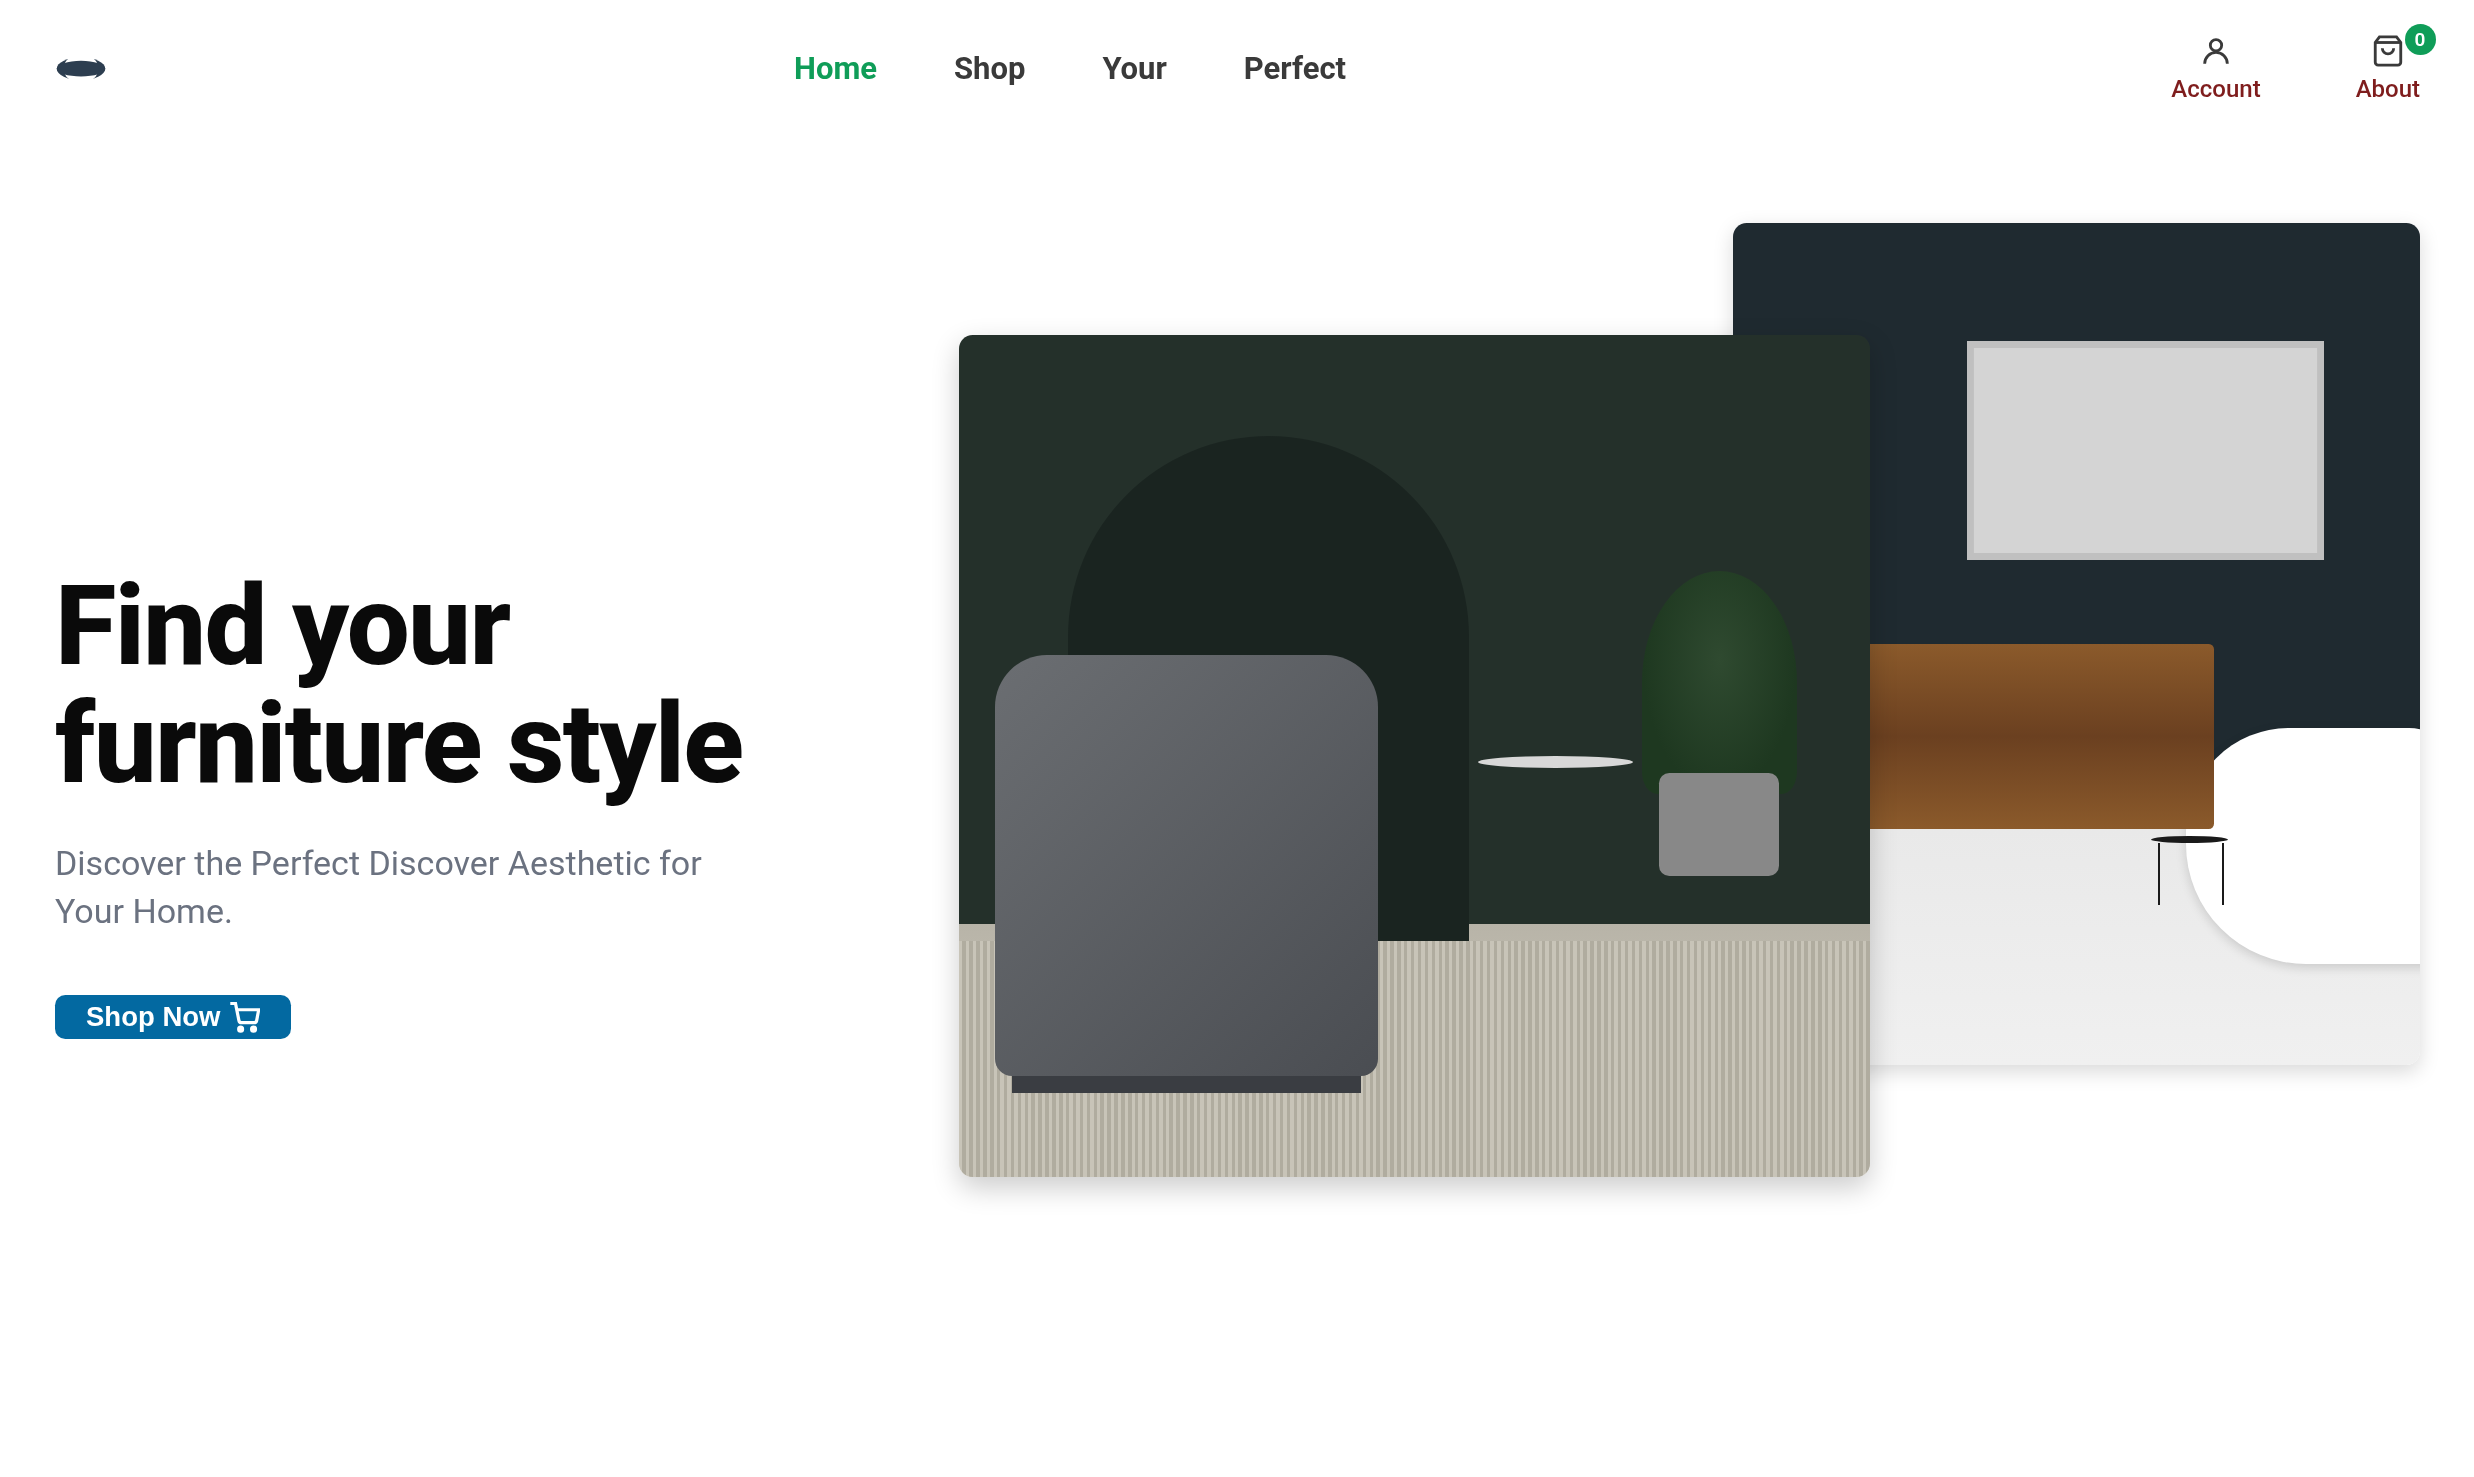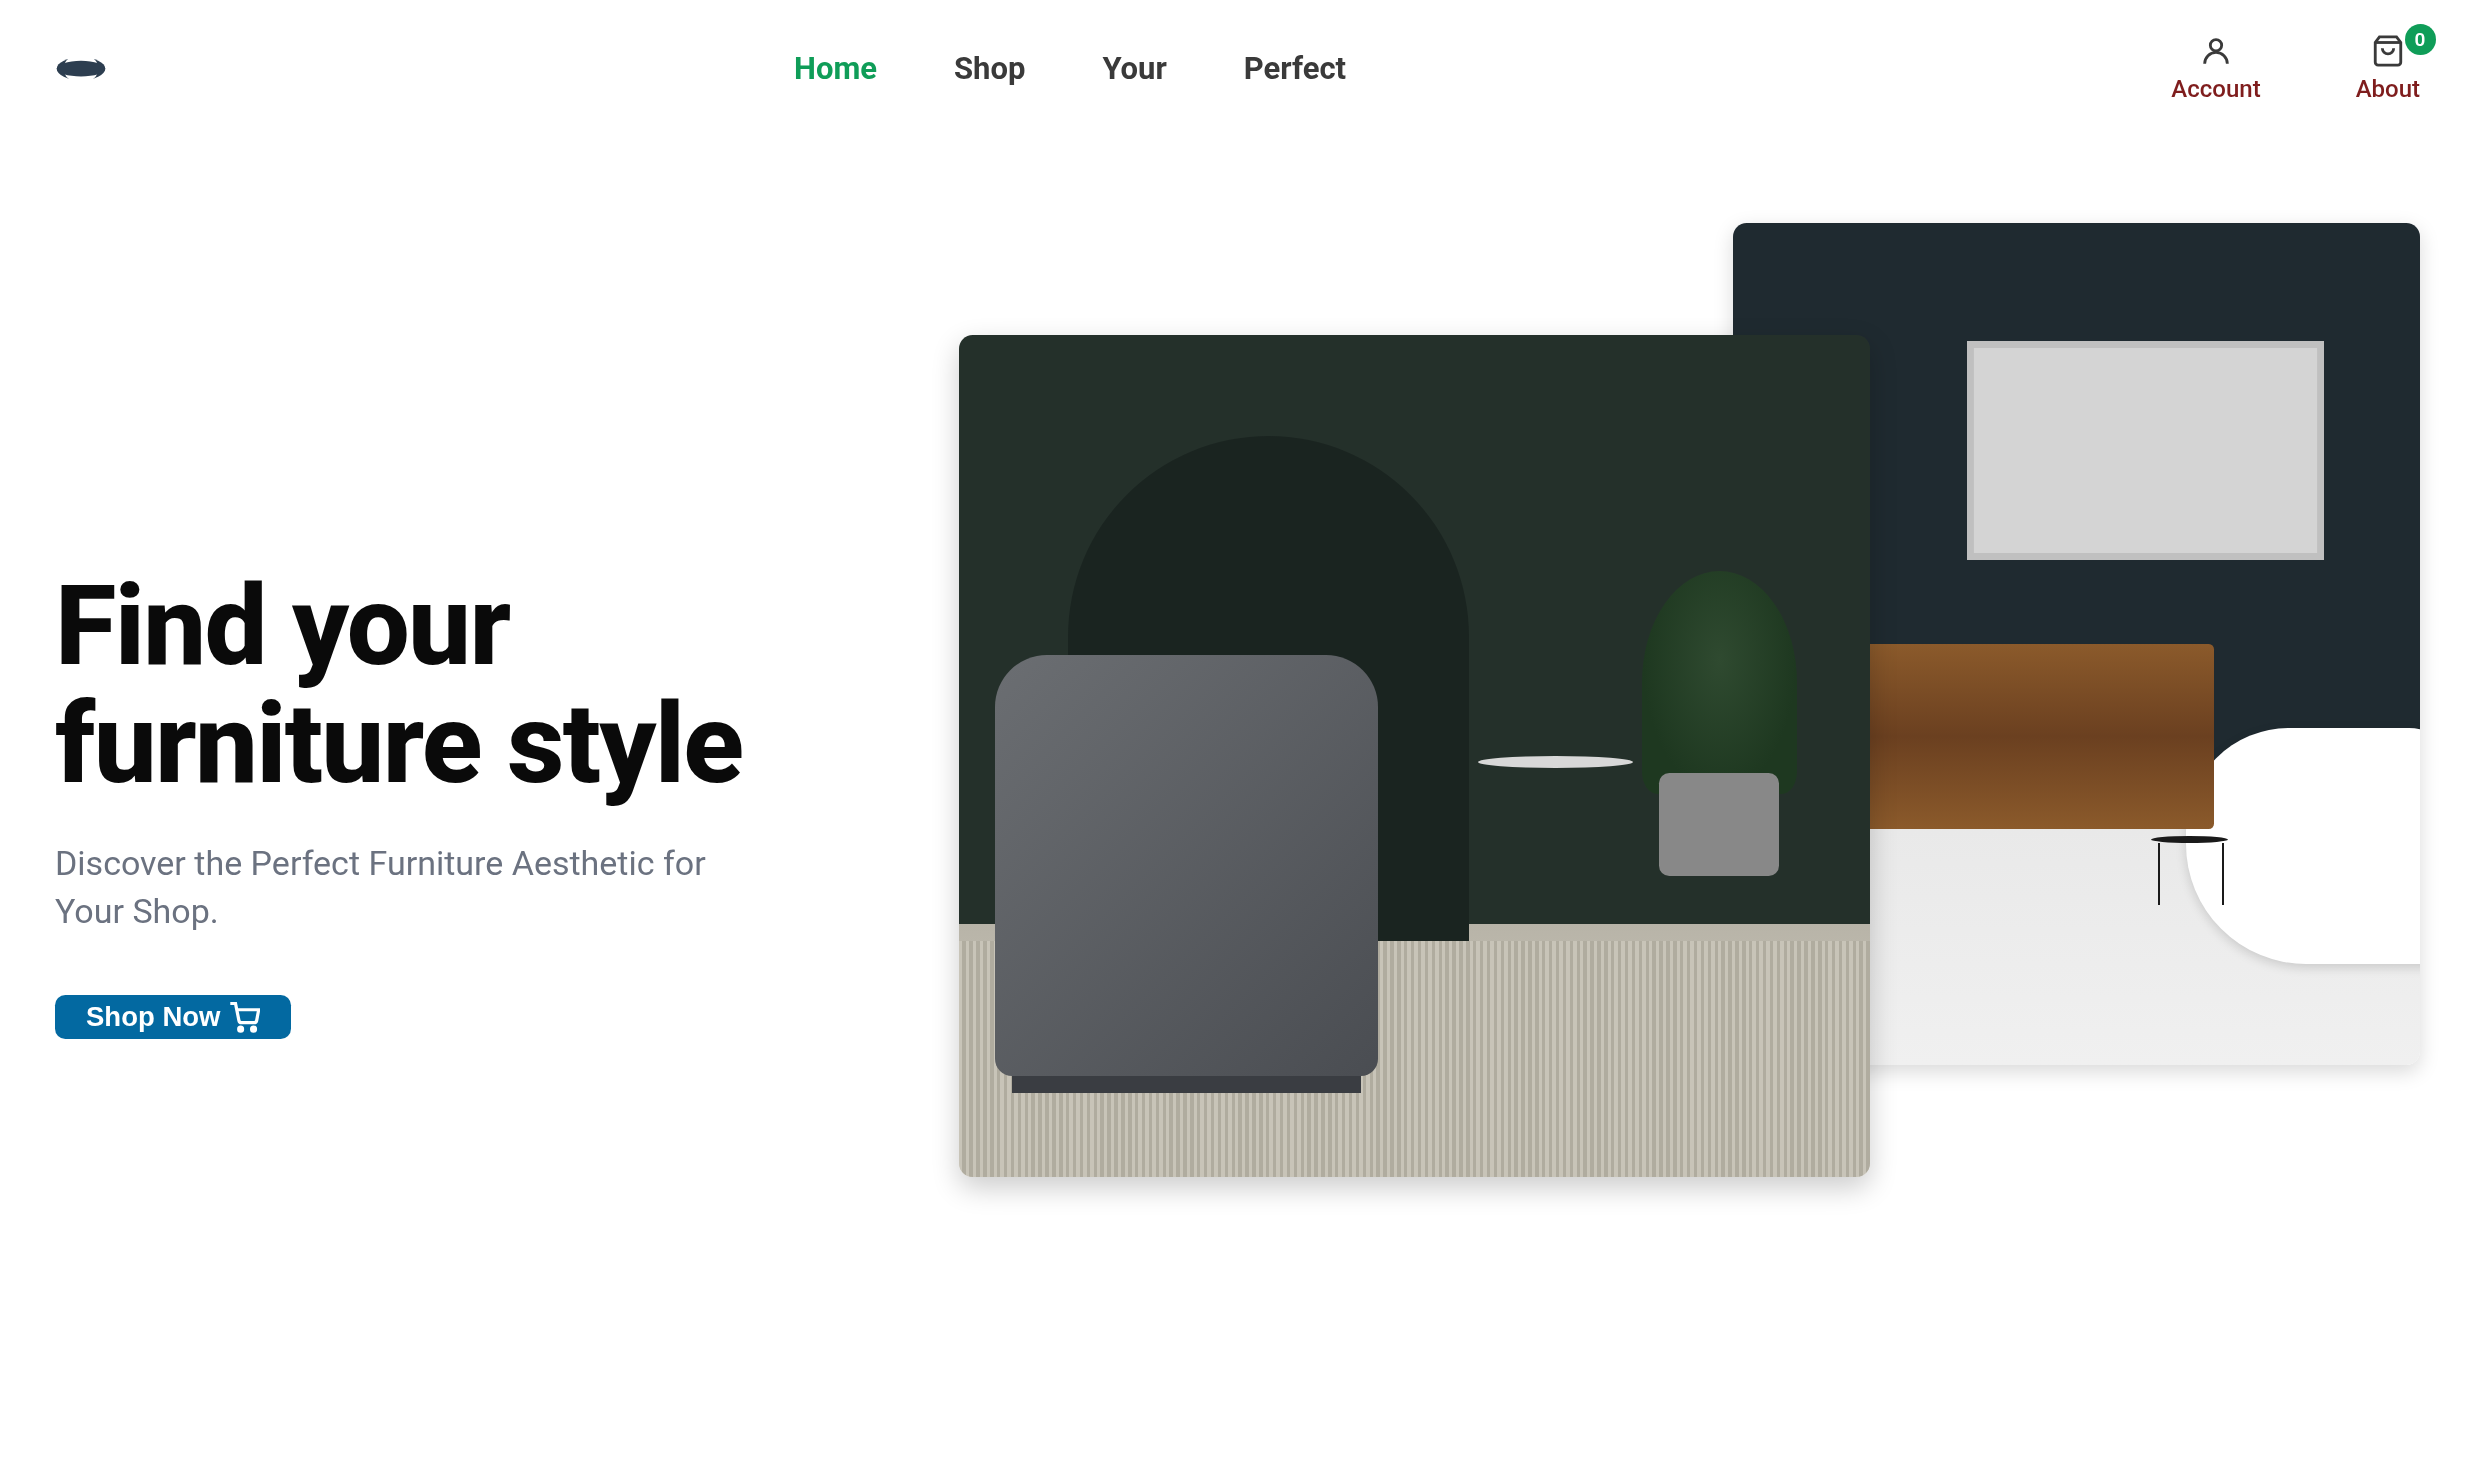--- a/index.html
+++ b/index.html
@@ -314,21 +314,21 @@
     </div>
   </div>
 </header>
 
 <section class="hero">
   <div class="hero-left">
     <h1 class="hero-title">
       <span>Find your</span><br>
       <span>furniture style</span>
     </h1>
-    <p class="hero-subtitle">Discover the Perfect Furniture Aesthetic for Your Shop.</p>
+    <p class="hero-subtitle">Discover the Perfect Discover Aesthetic for Your Home.</p>
     <button class="cta-button">
       <span>Shop Now</span>
       <svg class="cta-icon" viewBox="0 0 24 24" fill="none" stroke="currentColor" stroke-width="2.5">
         <circle cx="9" cy="21" r="1.5" fill="currentColor"></circle>
         <circle cx="19" cy="21" r="1.5" fill="currentColor"></circle>
         <path d="M1 1h4l2.7 13.4a2 2 0 002 1.6h9.7a2 2 0 002-1.6L23 6H6"></path>
       </svg>
     </button>
   </div>
 

